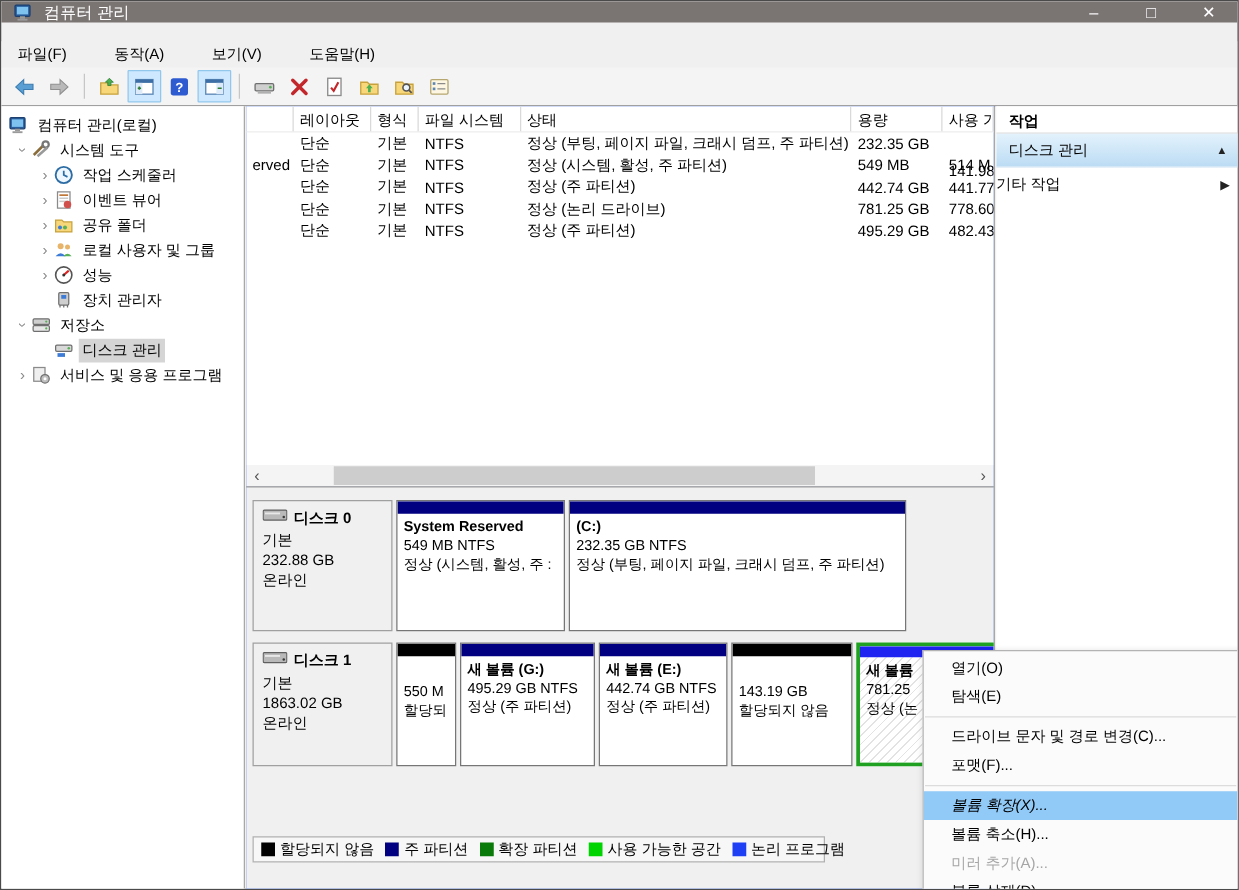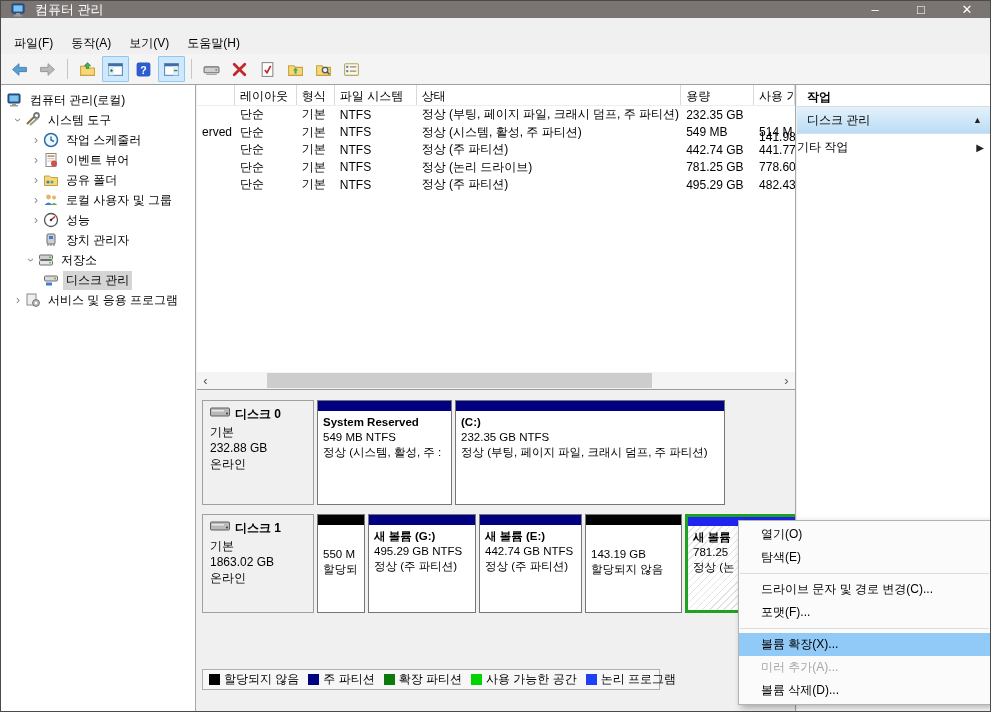--- a/index.html
+++ b/index.html
@@ -10,21 +10,21 @@
   .titlebar{position:absolute;top:0;left:0;right:0;height:17px;background:#7a7473;color:#fff;
     display:flex;align-items:center;}
   .title-icon{width:18px;height:16px;margin:0 7px 0 9px;}
   .title-icon svg{width:18px;height:16px;display:block;}
   .title-text{font-size:13px;}
   .win-controls{margin-left:auto;display:flex;height:100%;}
   .win-btn{width:46px;height:100%;display:flex;align-items:center;justify-content:center;
     font-size:13px;color:#fff;}
   
   .menubar{position:absolute;top:32px;left:0;right:0;height:21px;background:#f0f0f0;
-    display:flex;align-items:center;padding-left:4px;}
+    display:flex;align-items:center;padding-left:4px;gap:20px;}
   .menu-item{padding:3px 9px;}
   
   .toolbar{position:absolute;top:53px;left:0;right:0;height:31px;background:#f4f4f4;
     border-bottom:1px solid #a0a0a0;display:flex;align-items:center;padding-left:5px;gap:1px;box-sizing:border-box;}
   .tb-btn{width:25px;height:24px;display:flex;align-items:center;justify-content:center;
     border:1px solid transparent;border-radius:1px;}
   .tb-btn.active{background:#cde8ff;border-color:#92c7ec;}
   .tb-btn .ic, .tree-icon{display:block;}
   .tb-btn svg{width:17px;height:17px;display:block;}
   .tb-sep{width:1px;height:20px;background:#c6c6c6;margin:0 5px;}
@@ -83,21 +83,21 @@
     border-bottom:1px solid #dcdcdc;}
   .dm-header{height:26px;background:linear-gradient(#e3f2fc,#bcdcf4);display:flex;
     align-items:center;padding:0 10px;border-bottom:1px solid #cbe2f3;}
   .dm-collapse{margin-left:auto;font-size:9px;color:#222;}
   .other-actions{height:27px;display:flex;align-items:center;padding-right:8px;}
   .other-expand{margin-left:auto;font-size:10px;color:#222;}
   
   .ctx{position:absolute;left:737px;top:519px;width:251px;background:#fbfbfb;
     border:1px solid #b3b3b3;box-shadow:3px 3px 7px rgba(0,0,0,0.3);padding:2px 0;z-index:50;}
   .ctx-item{height:23px;display:flex;align-items:center;padding-left:22px;white-space:nowrap;}
-  .ctx-item.hl{background:#91c9f7;}
+  .ctx-item.hl{background:#91c9f7;font-style:italic;}
   .ctx-item.disabled{color:#a6a6a6;}
   .ctx-sep{height:1px;background:#dcdcdc;margin:4px 1px;}
 </style>
 </head>
 <body>
 
 <div class="window">
   <div class="titlebar">
     <span class="title-icon">
         <svg viewBox="0 0 16 16">
@@ -312,21 +312,21 @@
           <span class="tree-arrow"></span>
           <span class="tree-icon">
             <svg viewBox="0 0 16 16">
               <rect x="4" y="2" width="8" height="10" rx="1" fill="#cfcfcf" stroke="#6f6f6f"></rect>
               <rect x="6" y="4" width="4" height="3" fill="#3d7bd6"></rect>
               <path d="M5 12 v2 M8 12 v2 M11 12 v2" stroke="#6f6f6f"></path>
             </svg>
           </span>
           <span class="tree-label">장치 관리자</span>
         </div>
-        <div class="tree-row" style="padding-left: 23px;">
+        <div class="tree-row" style="padding-left: 10px;">
           <span class="tree-arrow exp">›</span>
           <span class="tree-icon">
             <svg viewBox="0 0 16 16">
               <rect x="1.5" y="3" width="13" height="4.5" rx="1" fill="#cfcfcf" stroke="#6f6f6f"></rect>
               <rect x="1.5" y="8.5" width="13" height="4.5" rx="1" fill="#e7e7e7" stroke="#6f6f6f"></rect>
               <circle cx="12" cy="5.2" r="0.9" fill="#58b158"></circle>
               <circle cx="12" cy="10.7" r="0.9" fill="#58b158"></circle>
             </svg>
           </span>
           <span class="tree-label">저장소</span>
@@ -547,16 +547,17 @@
   </div>
 
   <div class="ctx">
       <div class="ctx-item">열기(O)</div>
       <div class="ctx-item">탐색(E)</div>
       <div class="ctx-sep"></div>
       <div class="ctx-item">드라이브 문자 및 경로 변경(C)...</div>
       <div class="ctx-item">포맷(F)...</div>
       <div class="ctx-sep"></div>
       <div class="ctx-item hl">볼륨 확장(X)...</div>
+      <div class="ctx-item">볼륨 축소(H)...</div>
       <div class="ctx-item disabled">미러 추가(A)...</div>
       <div class="ctx-item">볼륨 삭제(D)...</div>
     </div>
 </div>
 
 </body></html>

